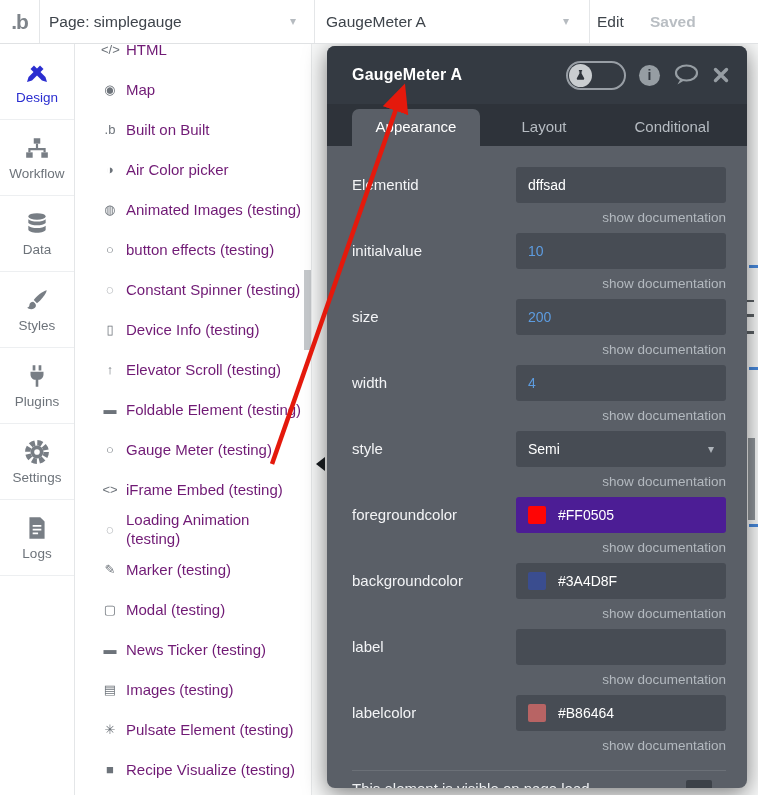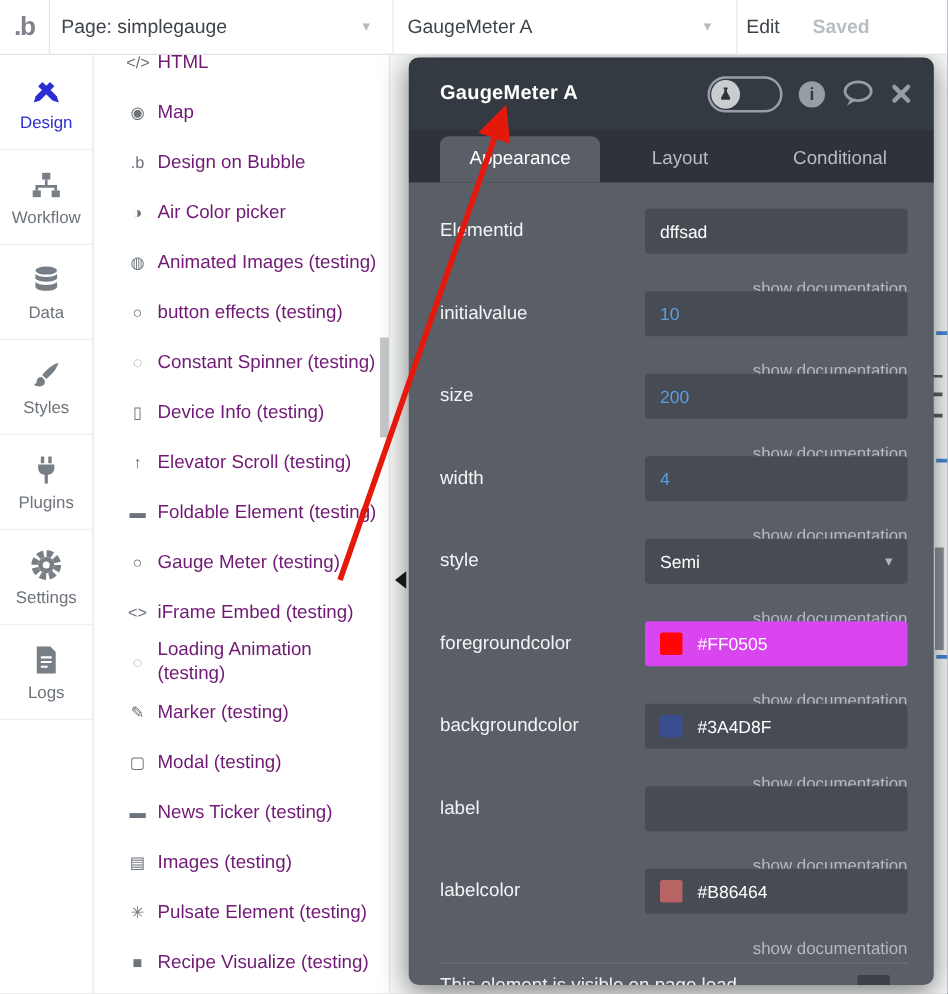--- a/index.html
+++ b/index.html
@@ -64,27 +64,27 @@
   .tabbar { height:42px; background:#2e333a; display:flex; padding:5px 0 0 25px; }
   .tab { width:128px; text-align:center; line-height:35px; font-size:15px; color:#b6bcc2; cursor:pointer; }
   .tab.active { background:#5a5f67; color:#fff; border-radius:7px 7px 0 0; }
   
   .panel-body { padding:21px 21px 0 25px; }
   .field-row { display:flex; height:66px; }
   .field-label { width:164px; padding-top:9px; font-size:15px; color:#f3f4f6; }
   .field-right { width:210px; }
   .input-box { height:36px; background:#474c54; border-radius:3px; display:flex; align-items:center;
     padding:0 12px; cursor:text; }
-  .input-box.dark { background:#d946ef;align-items:center; }
+  .input-box.dark { background:#4c1d95;align-items:center; }
   .input-box.select { cursor:pointer; }
   .val { font-size:14px; color:#fff; }
   .val.number { color:#5d9ce0; }
   .sel-chevron { margin-left:auto; color:#aeb4ba; font-size:12px; }
   .swatch { width:18px; height:18px; border-radius:2px; margin-right:12px; flex:none; }
-  .doc-link { display:block; text-align:right; margin-top:20px; font-size:13.5px; color:#b3b9bf;
+  .doc-link { display:block; text-align:right; margin-top:7px; font-size:13.5px; color:#b3b9bf;
     text-decoration:none; cursor:pointer; }
   .panel-footer { border-top:1px solid #6b7077; margin-top:9px; padding-top:9px;
     display:flex; align-items:flex-start; justify-content:space-between; }
   .footer-label { font-size:15px; color:#eef0f2; }
   .footer-checkbox { width:26px; height:15px; background:#3c4148; border-radius:2px; margin-right:14px; cursor:pointer; }
   
   .arrow-overlay { position:absolute; left:0; top:0; width:758px; height:795px; z-index:40; pointer-events:none; }
 </style>
 </head>
 <body>
@@ -172,21 +172,21 @@
     <span class="el-label">HTML</span>
   </div>
 
   <div class="el-row">
     <span class="el-ic">◉</span>
     <span class="el-label">Map</span>
   </div>
 
   <div class="el-row">
     <span class="el-ic">.b</span>
-    <span class="el-label">Design on Bubble</span>
+    <span class="el-label">Built on Built</span>
   </div>
 
   <div class="el-row">
     <span class="el-ic">◑</span>
     <span class="el-label">Air Color picker</span>
   </div>
 
   <div class="el-row">
     <span class="el-ic">◍</span>
     <span class="el-label">Animated Images (testing)</span>

